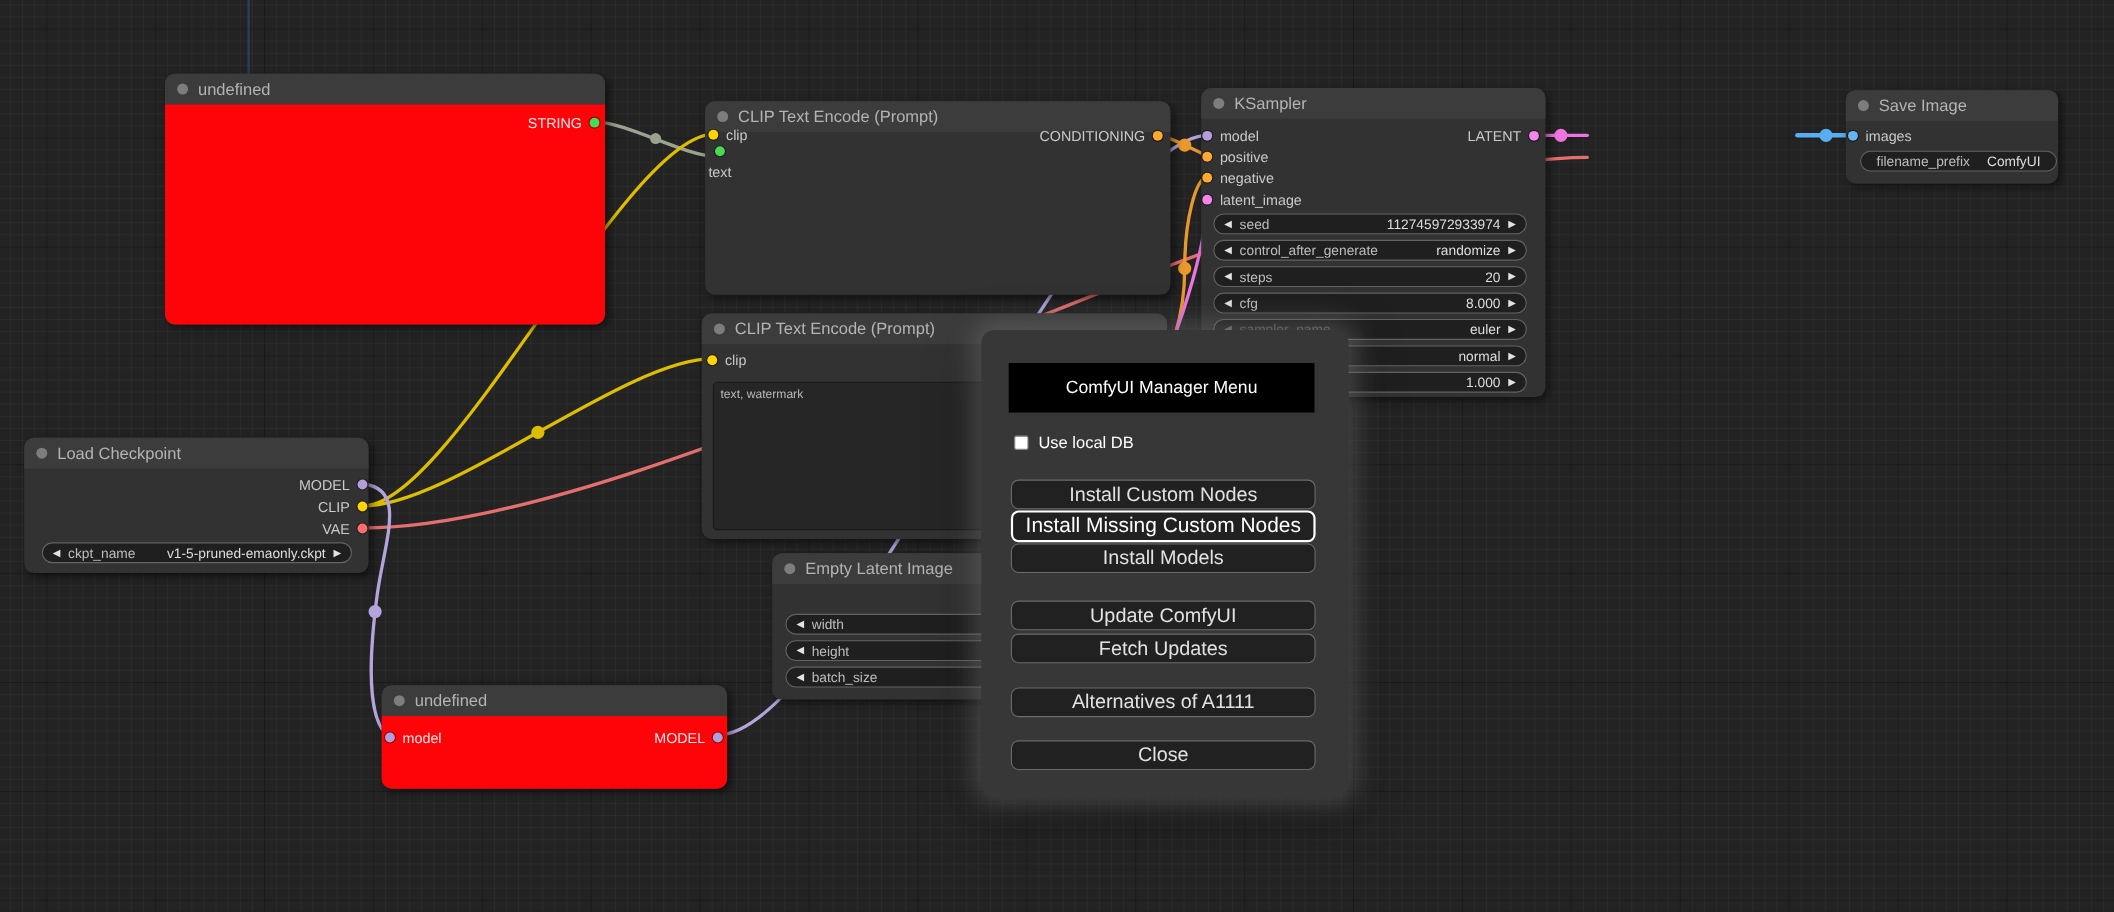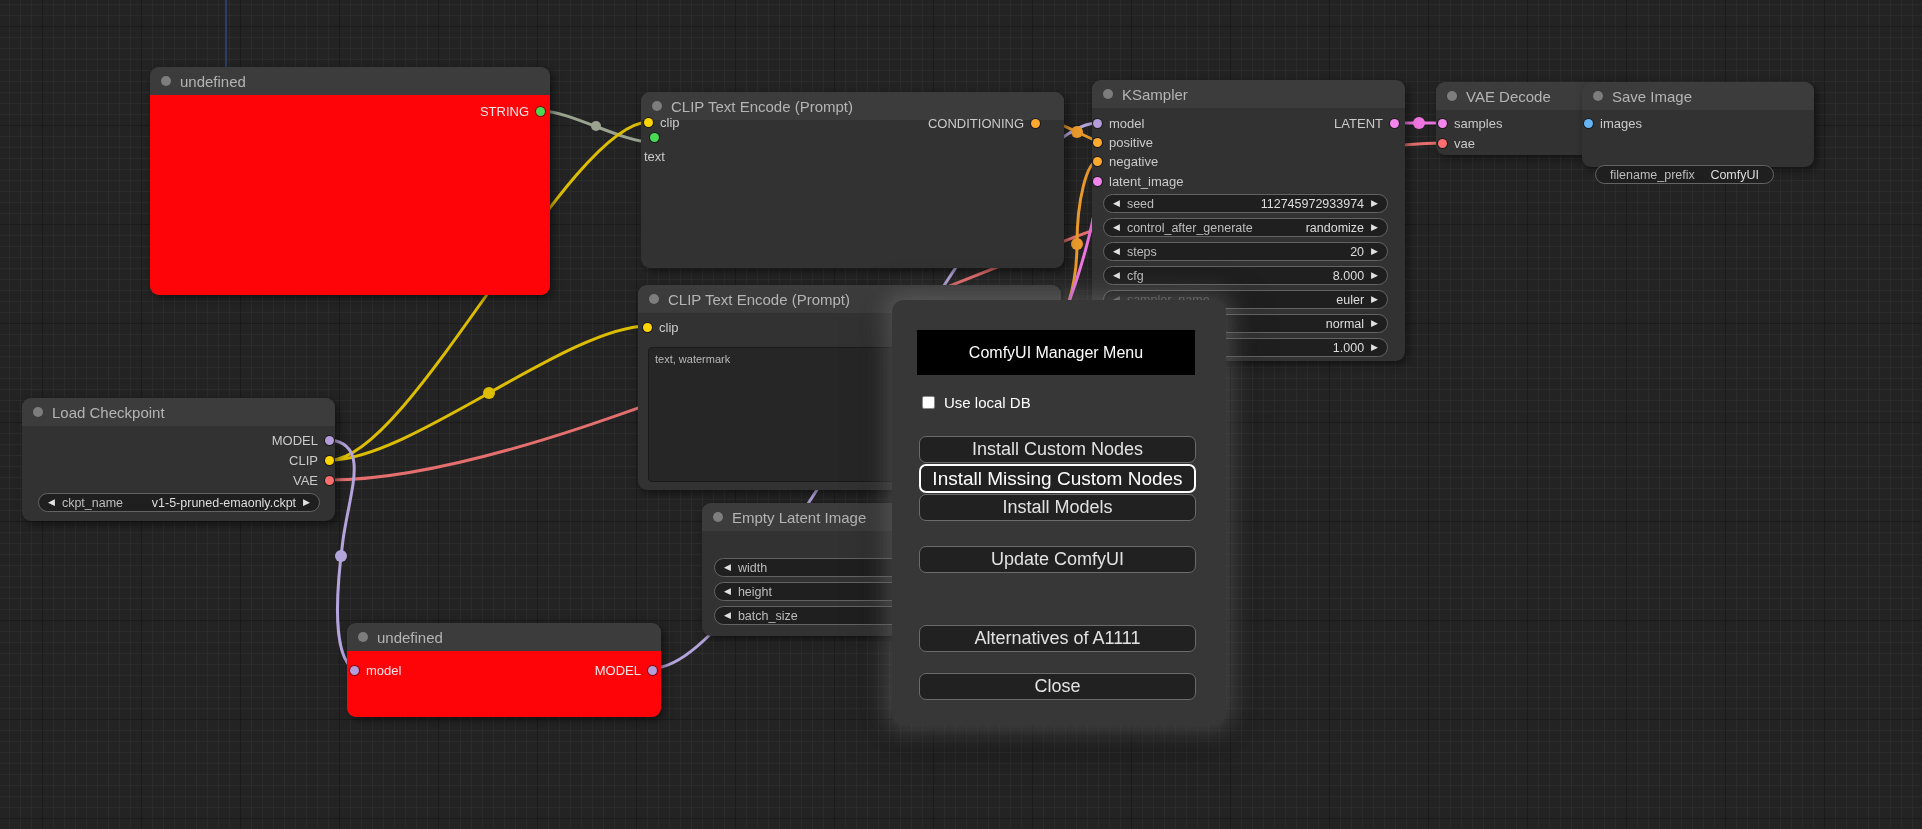--- a/index.html
+++ b/index.html
@@ -101,21 +101,21 @@
     </div>
     <div class="nbody"></div>
     <div class="port" style="top:21px;left:3px;">
       <span class="pdot" style="background-color: rgb(255, 213, 0);"></span>
       <span>clip</span>
     </div>
     <div class="port" style="top:41px;left:3px;flex-direction:column;">
       <span class="pdot" style="background-color: rgb(74, 217, 84);"></span>
       <span>text</span>
     </div>
-    <div class="port" style="top:22px;right:24px;">
+    <div class="port" style="top:22px;right:7px;">
       <span>CONDITIONING</span>
       <span class="pdot" style="background-color: rgb(255, 169, 49);"></span>
     </div>
   </div>
 
   <div class="node" style="left:638px;top:285px;width:423px;height:205px;">
     <div class="ntitle">
       <span class="ncirc"></span>
       <span>CLIP Text Encode (Prompt)</span>
     </div>
@@ -188,51 +188,32 @@
       <span class="val">normal</span>
       <span class="arr">▶</span>
     </div>
     <div class="pill" style="left:11px;top:258px;width:285px;">
       <span class="arr">◀</span>
       <span class="val">1.000</span>
       <span class="arr">▶</span>
     </div>
   </div>
 
-  <div class="node" style="left:1436px;top:82px;width:211px;height:73px;">
-    <div class="ntitle">
-      <span class="ncirc"></span>
-      <span>VAE Decode</span>
-    </div>
-    <div class="nbody"></div>
-    <div class="port" style="top:32px;left:2px;">
-      <span class="pdot" style="background-color: rgb(244, 133, 236);"></span>
-      <span>samples</span>
-    </div>
-    <div class="port" style="top:52px;left:2px;">
-      <span class="pdot" style="background-color: rgb(255, 110, 110);"></span>
-      <span>vae</span>
-    </div>
-    <div class="port" style="top:32px;right:7px;">
-      <span>IMAGE</span>
-      <span class="pdot" style="background-color: rgb(100, 181, 246);"></span>
-    </div>
-  </div>
-
-  <div class="node" style="left:1582px;top:82px;width:232px;height:85px;">
+
+  <div class="node" style="left:1678px;top:82px;width:193px;height:85px;">
     <div class="ntitle">
       <span class="ncirc"></span>
       <span>Save Image</span>
     </div>
     <div class="nbody"></div>
     <div class="port" style="top:32px;left:2px;">
       <span class="pdot" style="background-color: rgb(100, 181, 246);"></span>
       <span>images</span>
     </div>
-    <div class="pill" style="left:13px;top:55px;width:179px;padding:0 14px;margin-top:28px;">
+    <div class="pill" style="left:13px;top:55px;width:179px;padding:0 14px;">
       <span>filename_prefix</span>
       <span class="val">ComfyUI</span>
     </div>
   </div>
 
   <div class="node" style="left:22px;top:398px;width:313px;height:123px;">
     <div class="ntitle">
       <span class="ncirc"></span>
       <span>Load Checkpoint</span>
     </div>
@@ -294,17 +275,18 @@
   </div>
 
   <div id="dialog" style="left:892px;top:300px;width:334px;height:425px;">
     <div id="dlg-title">ComfyUI Manager Menu</div>
     <span id="dlg-check"></span>
     <span id="dlg-check-label">Use local DB</span>
     <button class="mbtn" style="top:136px;">Install Custom Nodes</button>
     <button class="mbtn hl" style="top:164px;">Install Missing Custom Nodes</button>
     <button class="mbtn" style="top:194px;">Install Models</button>
     <button class="mbtn" style="top:246px;">Update ComfyUI</button>
+    <button class="mbtn" style="top:276px;">Fetch Updates</button>
     <button class="mbtn" style="top:325px;">Alternatives of A1111</button>
     <button class="mbtn" style="top:373px;">Close</button>
   </div>
 
 </div>
 
 </body></html>

